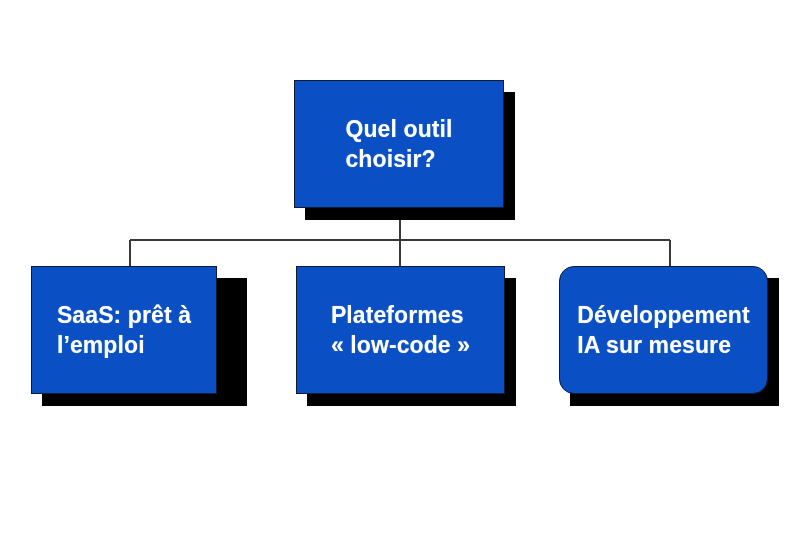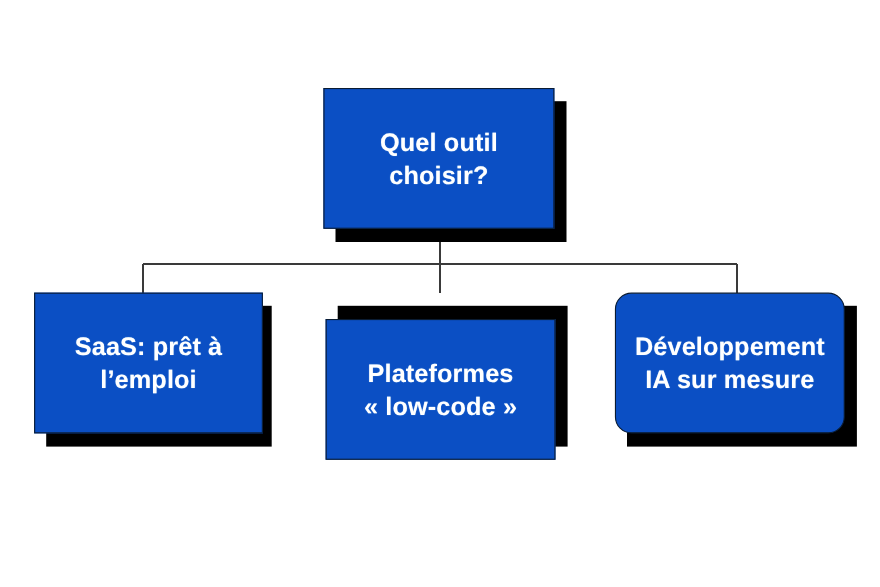--- a/index.html
+++ b/index.html
@@ -30,43 +30,43 @@
   
   .node {
     position: absolute;
     box-sizing: border-box;
     background: #0b4fc4;
     border: 1.5px solid #0a1c33;
     color: #ffffff;
     display: flex;
     align-items: center;
     justify-content: center;
-    text-align: center;
+    text-align: left;
     z-index: 3;
   }
   .node-shadow {
     position: absolute;
     background: #000000;
     z-index: 2;
   }
   .node-label {
     font-weight: bold;
     font-size: 23px;
     line-height: 1.32;
     letter-spacing: 0.1px;
     padding: 0 10px;
     white-space: pre-line;
     color: #ffffff;
     text-shadow: 0 0 1px rgba(190, 235, 255, 0.55);
   }
   #root-node      { left: 294px; top: 80px;  width: 210px; height: 128px; }
   #root-shadow    { left: 305px; top: 92px;  width: 210px; height: 128px; }
-  #child-0-node   { left: 31px;  top: 266px; width: 208px; height: 128px; }
+  #child-0-node   { left: 31px;  top: 266px; width: 186px; height: 128px; }
   #child-0-shadow { left: 42px;  top: 278px; width: 205px; height: 128px; }
-  #child-1-node   { left: 296px; top: 266px; width: 209px; height: 128px; margin-top: 24px; }
+  #child-1-node   { left: 296px; top: 266px; width: 209px; height: 128px; }
   #child-1-shadow { left: 307px; top: 278px; width: 209px; height: 128px; }
   #child-2-node   { left: 559px; top: 266px; width: 209px; height: 128px; border-radius: 15px; }
   #child-2-shadow { left: 570px; top: 278px; width: 209px; height: 128px; }
 </style>
 </head>
 <body>
 
 <div id="canvas">
 
   <svg id="connectors" viewBox="0 0 800 534" xmlns="http://www.w3.org/2000/svg">

